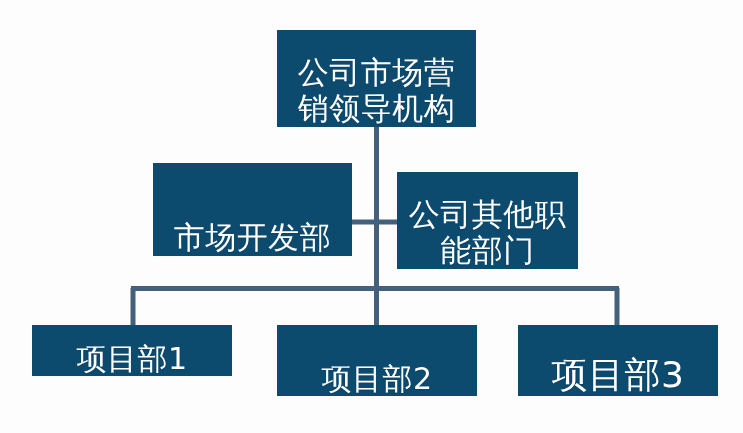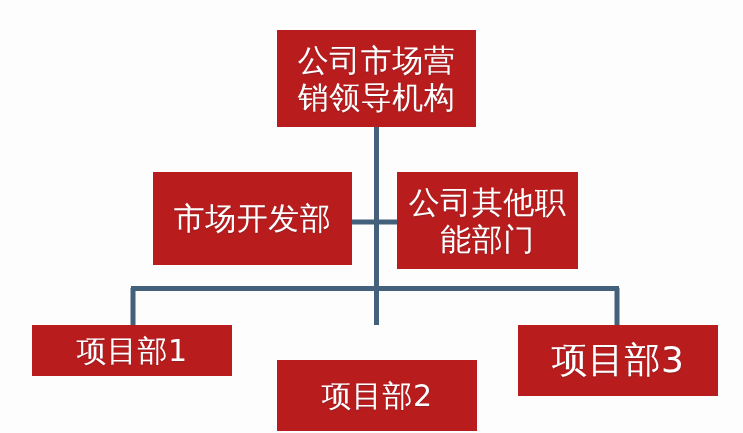--- a/index.html
+++ b/index.html
@@ -17,24 +17,24 @@
   }
   #connectors {
     position: absolute;
     left: 0;
     top: 0;
     width: 743px;
     height: 433px;
   }
   .node {
     position: absolute;
-    background: #b91c1c;
+    background: #0c4a6e;
     color: #ffffff;
     display: flex;
-    align-items: center;
+    align-items: flex-end;
     justify-content: center;
     text-align: center;
     box-sizing: border-box;
     line-height: 1.18;
     letter-spacing: 0.5px;
     z-index: 2;
     text-shadow: 0 1px 1px rgba(20,50,80,0.25);
   }
   .node-label {
     display: block;
@@ -46,21 +46,21 @@
   #node-root {
     left: 277px;
     top: 30px;
     width: 199px;
     height: 97px;
     font-size: 31px;
   }
   
   #node-market-dev {
     left: 153px;
-    top: 172px;
+    top: 163px;
     width: 199px;
     height: 93px;
     font-size: 31px;
   }
   #node-other-depts {
     left: 397px;
     top: 172px;
     width: 181px;
     height: 97px;
     font-size: 31px;
@@ -72,21 +72,20 @@
     width: 200px;
     height: 51px;
     font-size: 30px;
   }
   #node-project-2 {
     left: 277px;
     top: 325px;
     width: 200px;
     height: 71px;
     font-size: 30px;
-    margin-top: 35px;
   }
   #node-project-3 {
     left: 518px;
     top: 325px;
     width: 200px;
     height: 71px;
     font-size: 36px;
   }
 </style>
 </head>

